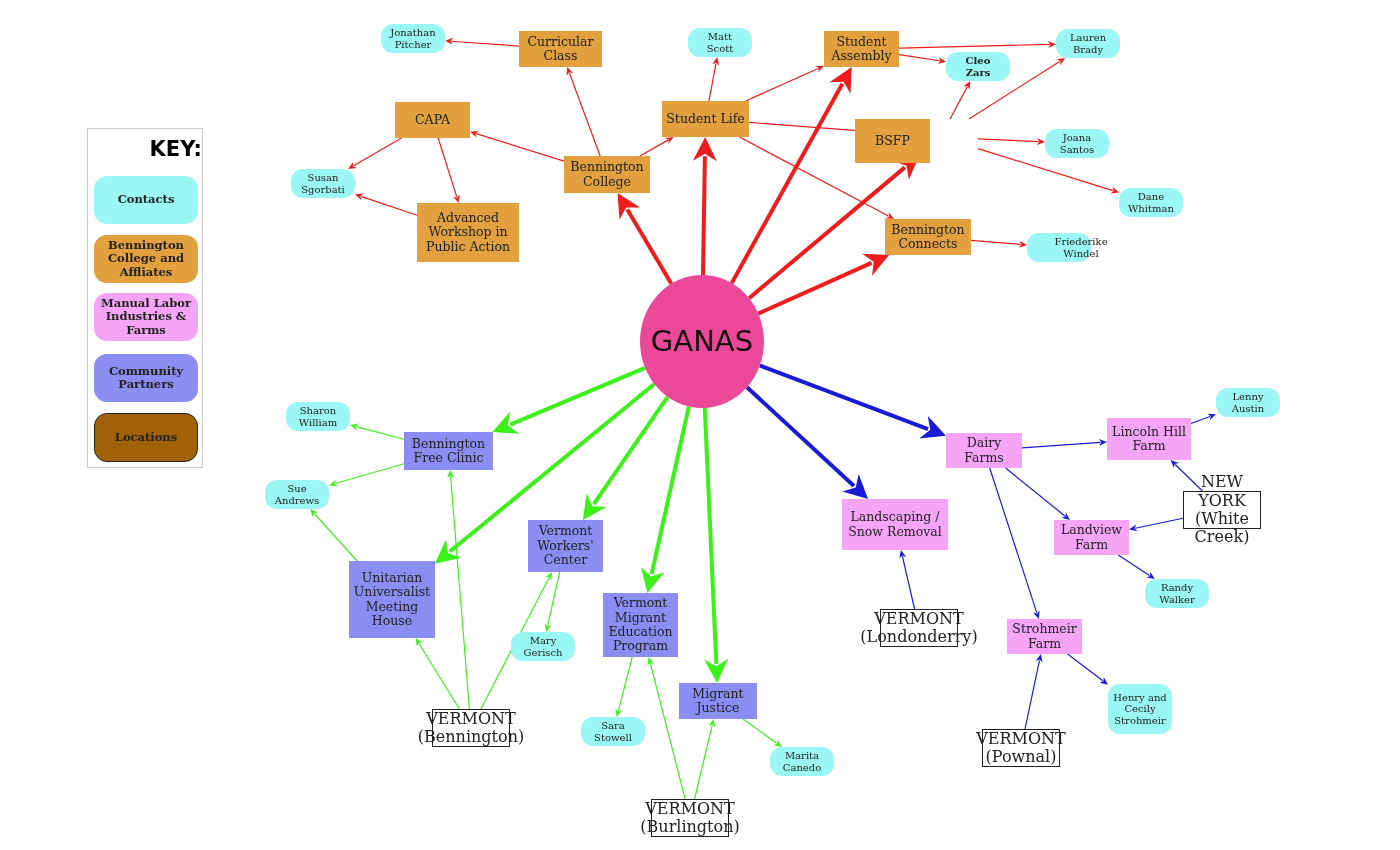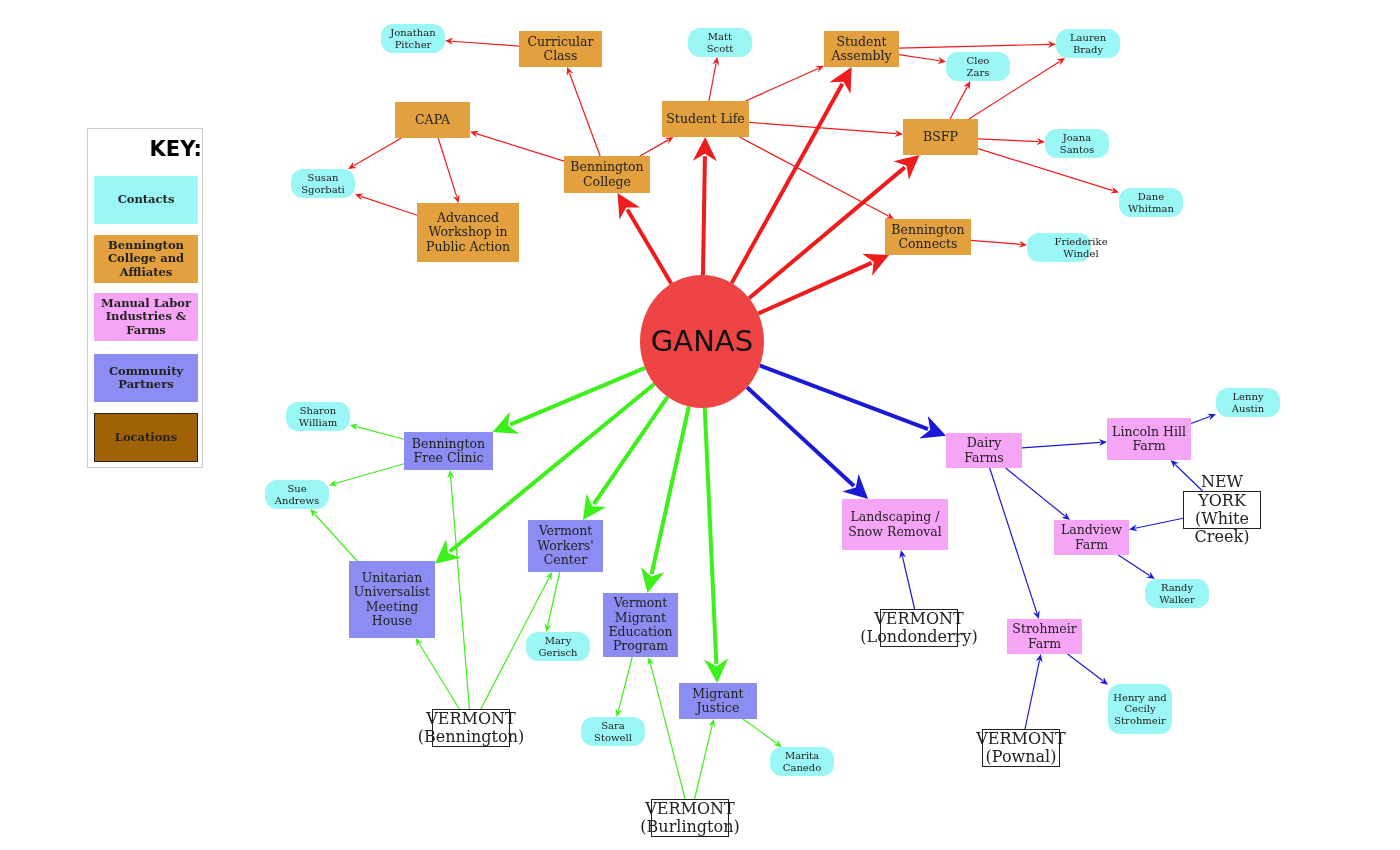--- a/index.html
+++ b/index.html
@@ -4,24 +4,24 @@
 <style>
   html,body{margin:0;padding:0;background:#ffffff;}
   body{width:1400px;height:850px;position:relative;overflow:hidden;font-family:"DejaVu Serif",serif;}
   #canvas{position:absolute;left:0;top:0;width:1400px;height:850px;}
   .node{position:absolute;display:flex;align-items:center;justify-content:center;text-align:center;box-sizing:border-box;color:#222;line-height:1.15;white-space:pre-line;}
   .contact{background:#9af7f5;font-size:10px;border-radius:12px;}
   .college{background:#e2a03f;font-size:12.5px;}
   .labor{background:#f6a5f6;font-size:12.5px;}
   .community{background:#8b8df2;font-size:12.5px;}
   .location{background:#fff;border:1px solid #222;font-size:16px;}
-  .center{background:#ef4444;border-radius:50%;font-family:"DejaVu Sans",sans-serif;font-size:29px;color:#111;}
+  .center{background:#ec4899;border-radius:50%;font-family:"DejaVu Sans",sans-serif;font-size:29px;color:#111;}
   #key{position:absolute;left:87px;top:128px;width:116px;height:340px;border:1px solid #ccc;box-sizing:border-box;background:#fff;}
   #key-title{position:absolute;left:0;top:8px;width:100%;text-align:right;font-family:"DejaVu Sans",sans-serif;font-weight:bold;font-size:21px;color:#000000;}
-  .key-item{position:absolute;left:6px;width:104px;display:flex;align-items:center;justify-content:center;text-align:center;font-size:11.5px;font-weight:bold;color:#222;line-height:1.15;box-sizing:border-box;white-space:pre-line;}
+  .key-item{position:absolute;left:6px;width:104px;display:flex;align-items:center;justify-content:center;text-align:center;font-size:11.5px;font-weight:bold;color:#222;line-height:1.15;box-sizing:border-box;white-space:pre-line;border-radius:13px;}
 </style>
 </head>
 <body>
 
 <svg id="canvas" xmlns="http://www.w3.org/2000/svg" width="1400" height="850">
   <defs id="defs"></defs>
 <line x1="671.343699756009" y1="283.6980403464104" x2="627.3219598482087" y2="209.51178500598596" stroke="#ee1c1c" stroke-width="4"></line>
     <polygon points="617.5239520958083,193 640.09132741505,207.51597641223225 626.0972088791586,207.4478118802377 619.4515961575676,219.76348610273266" fill="#ee1c1c"></polygon>
     <line x1="702.975160257803" y1="275.00822596996255" x2="704.9050258408457" y2="156.19746762573655" stroke="#ee1c1c" stroke-width="4"></line>
     <polygon points="705.2168539325843,137 716.8254860839965,161.19172708950725 704.9440043523131,153.79778417251947 692.8286515518258,160.8019419748341" fill="#ee1c1c"></polygon>
@@ -145,32 +145,32 @@
 College</div>
     <div class="node college" style="left: 519px; top: 31px; width: 83px; height: 36px;">Curricular
 Class</div>
     <div class="node college" style="left: 395px; top: 102px; width: 75px; height: 36px;">CAPA</div>
     <div class="node college" style="left: 417px; top: 203px; width: 102px; height: 59px;">Advanced
 Workshop in
 Public Action</div>
     <div class="node college" style="left: 662px; top: 101px; width: 87px; height: 36px;">Student Life</div>
     <div class="node college" style="left: 824px; top: 31px; width: 75px; height: 36px;">Student
 Assembly</div>
-    <div class="node college" style="left: 903px; top: 119px; width: 75px; height: 36px;">BSFP</div>
+    <div class="node college" style="left: 855px; top: 119px; width: 75px; height: 44px;">BSFP</div>
     <div class="node college" style="left: 885px; top: 219px; width: 86px; height: 36px;">Bennington
 Connects</div>
     <div class="node contact" style="left: 381px; top: 24px; width: 64px; height: 29px;">Jonathan
 Pitcher</div>
     <div class="node contact" style="left: 291px; top: 169px; width: 64px; height: 29px;">Susan
 Sgorbati</div>
     <div class="node contact" style="left: 688px; top: 28px; width: 64px; height: 29px;">Matt
 Scott</div>
     <div class="node contact" style="left: 1056px; top: 29px; width: 64px; height: 29px;">Lauren
 Brady</div>
-    <div class="node contact" style="left: 946px; top: 52px; width: 64px; height: 29px;">Cleo
+    <div class="node contact" style="left: 946px; top: 52px; width: 64px; height: 29px; font-weight: bold;">Cleo
 Zars</div>
     <div class="node contact" style="left: 1045px; top: 129px; width: 64px; height: 29px;">Joana
 Santos</div>
     <div class="node contact" style="left: 1119px; top: 188px; width: 64px; height: 29px;">Dane
 Whitman</div>
     <div class="node contact" style="left: 1027px; top: 233px; width: 64px; height: 29px; padding-left: 44px;">Friederike
 Windel</div>
     <div class="node community" style="left: 404px; top: 432px; width: 89px; height: 38px;">Bennington
 Free Clinic</div>
     <div class="node community" style="left: 349px; top: 561px; width: 86px; height: 77px;">Unitarian
@@ -183,21 +183,21 @@
     <div class="node community" style="left: 603px; top: 593px; width: 75px; height: 64px;">Vermont
 Migrant
 Education
 Program</div>
     <div class="node community" style="left: 679px; top: 683px; width: 78px; height: 36px;">Migrant
 Justice</div>
     <div class="node contact" style="left: 286px; top: 402px; width: 64px; height: 29px;">Sharon
 William</div>
     <div class="node contact" style="left: 265px; top: 480px; width: 64px; height: 29px;">Sue
 Andrews</div>
-    <div class="node contact" style="left: 511px; top: 632px; width: 64px; height: 29px; margin-left: 15px;">Mary
+    <div class="node contact" style="left: 511px; top: 632px; width: 64px; height: 29px;">Mary
 Gerisch</div>
     <div class="node contact" style="left: 581px; top: 717px; width: 64px; height: 29px;">Sara
 Stowell</div>
     <div class="node contact" style="left: 770px; top: 747px; width: 64px; height: 29px;">Marita
 Canedo</div>
     <div class="node location" style="left: 432px; top: 709px; width: 78px; height: 38px;">VERMONT
 (Bennington)</div>
     <div class="node location" style="left: 651px; top: 799px; width: 78px; height: 38px;">VERMONT
 (Burlington)</div>
     <div class="node labor" style="left: 842px; top: 499px; width: 106px; height: 51px;">Landscaping /

